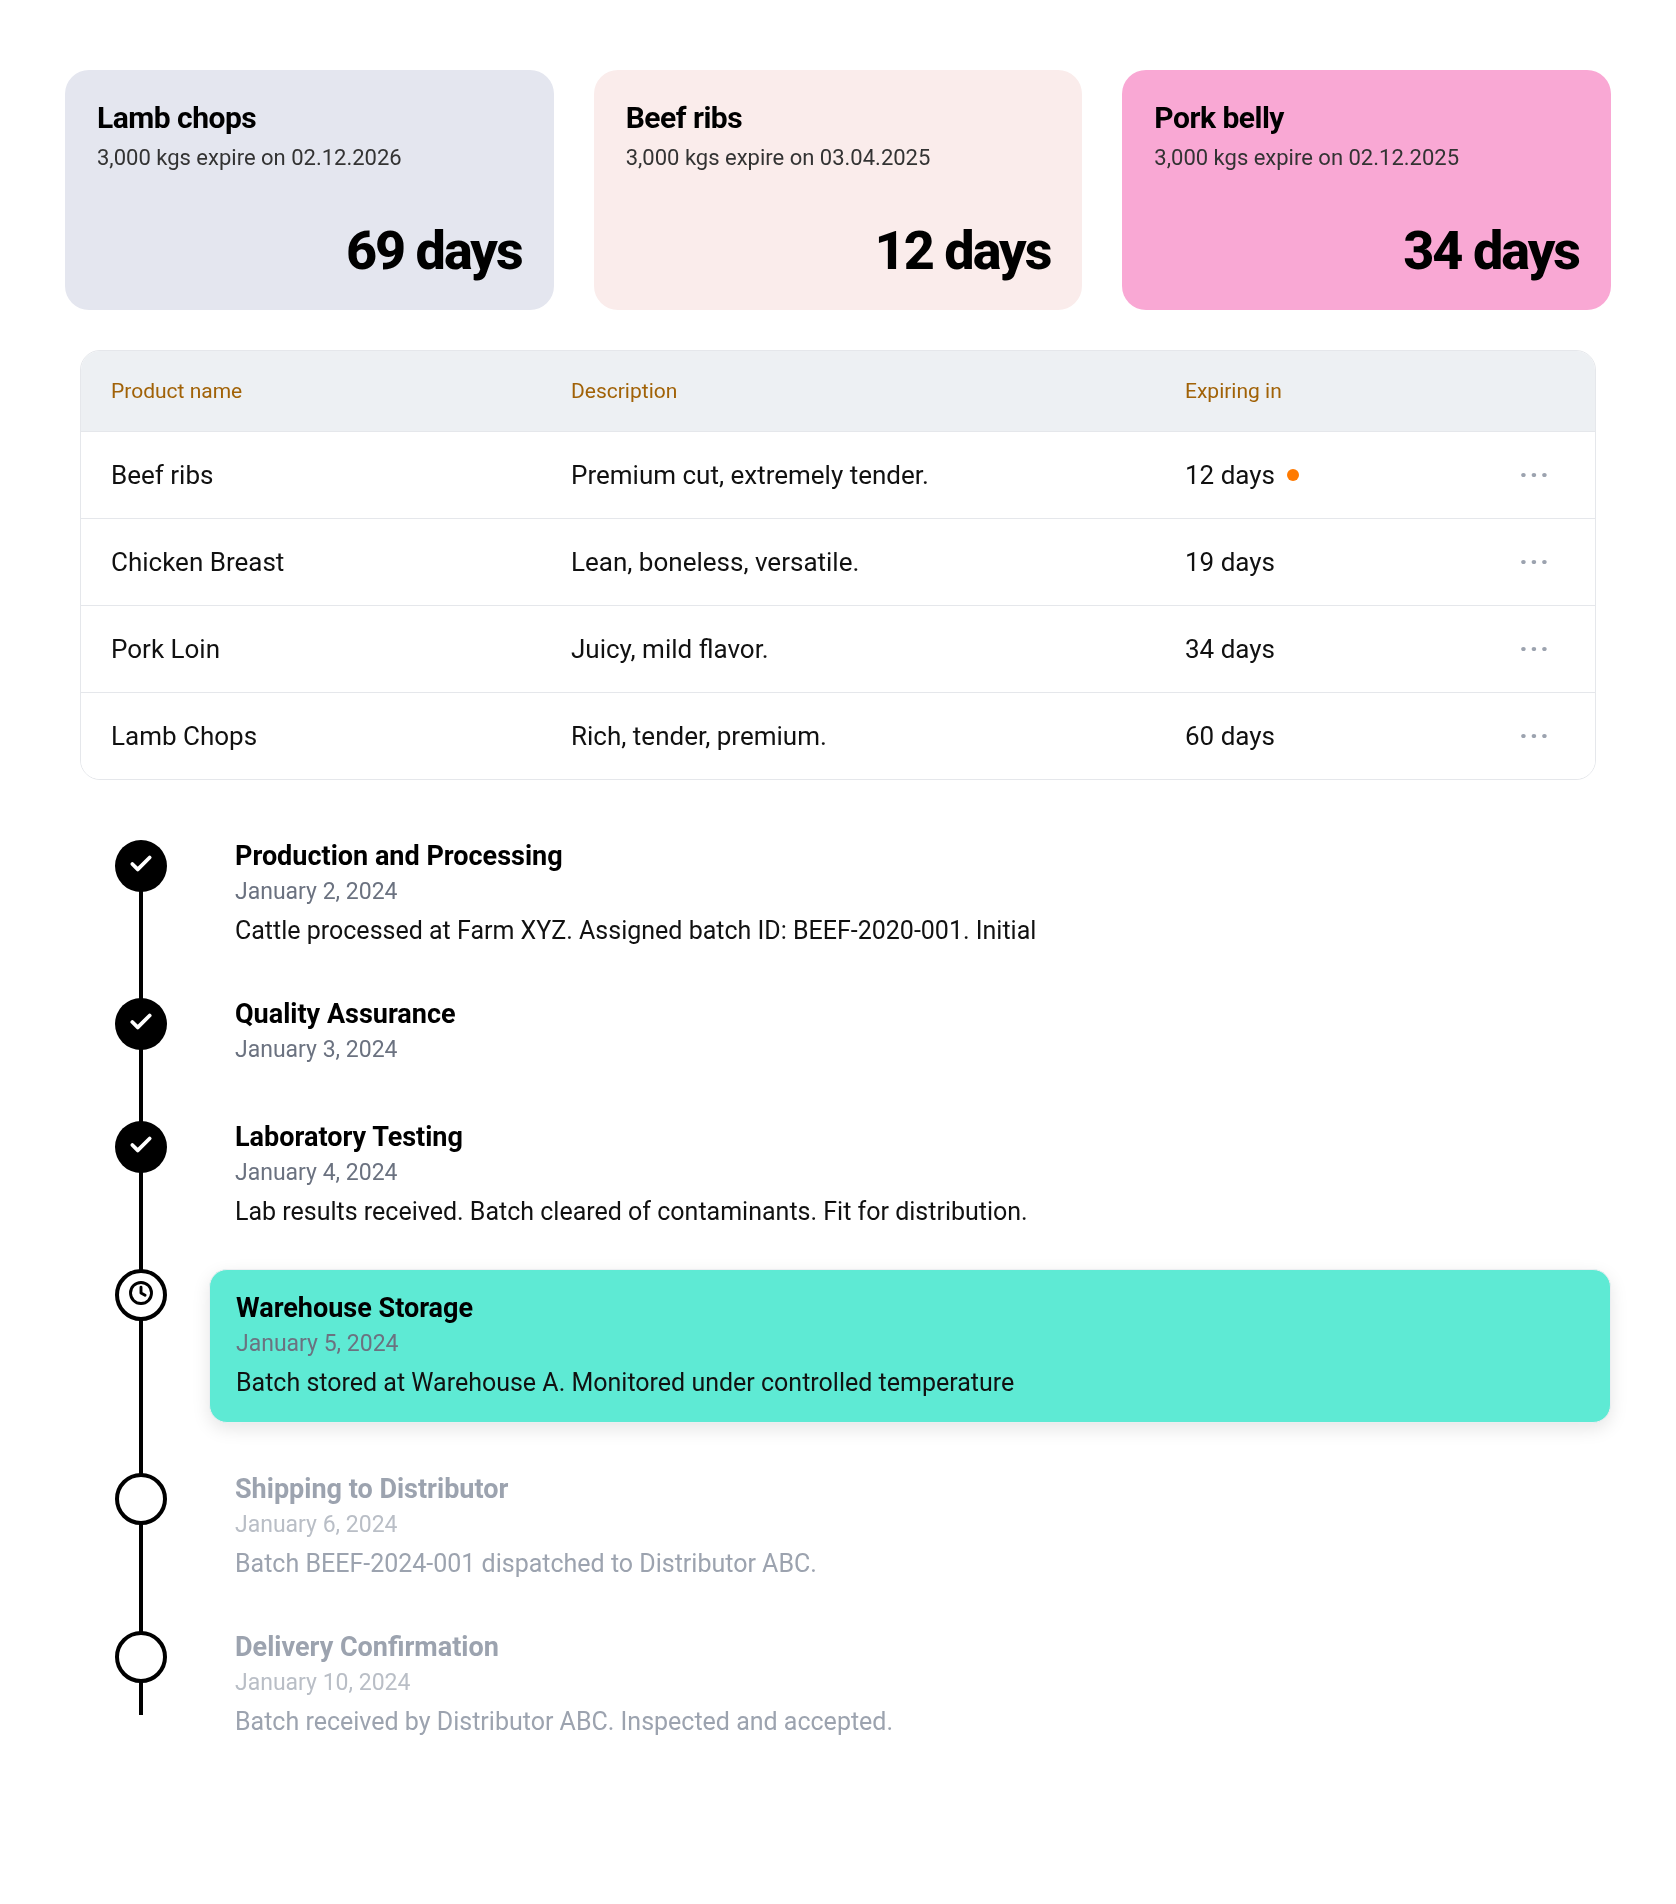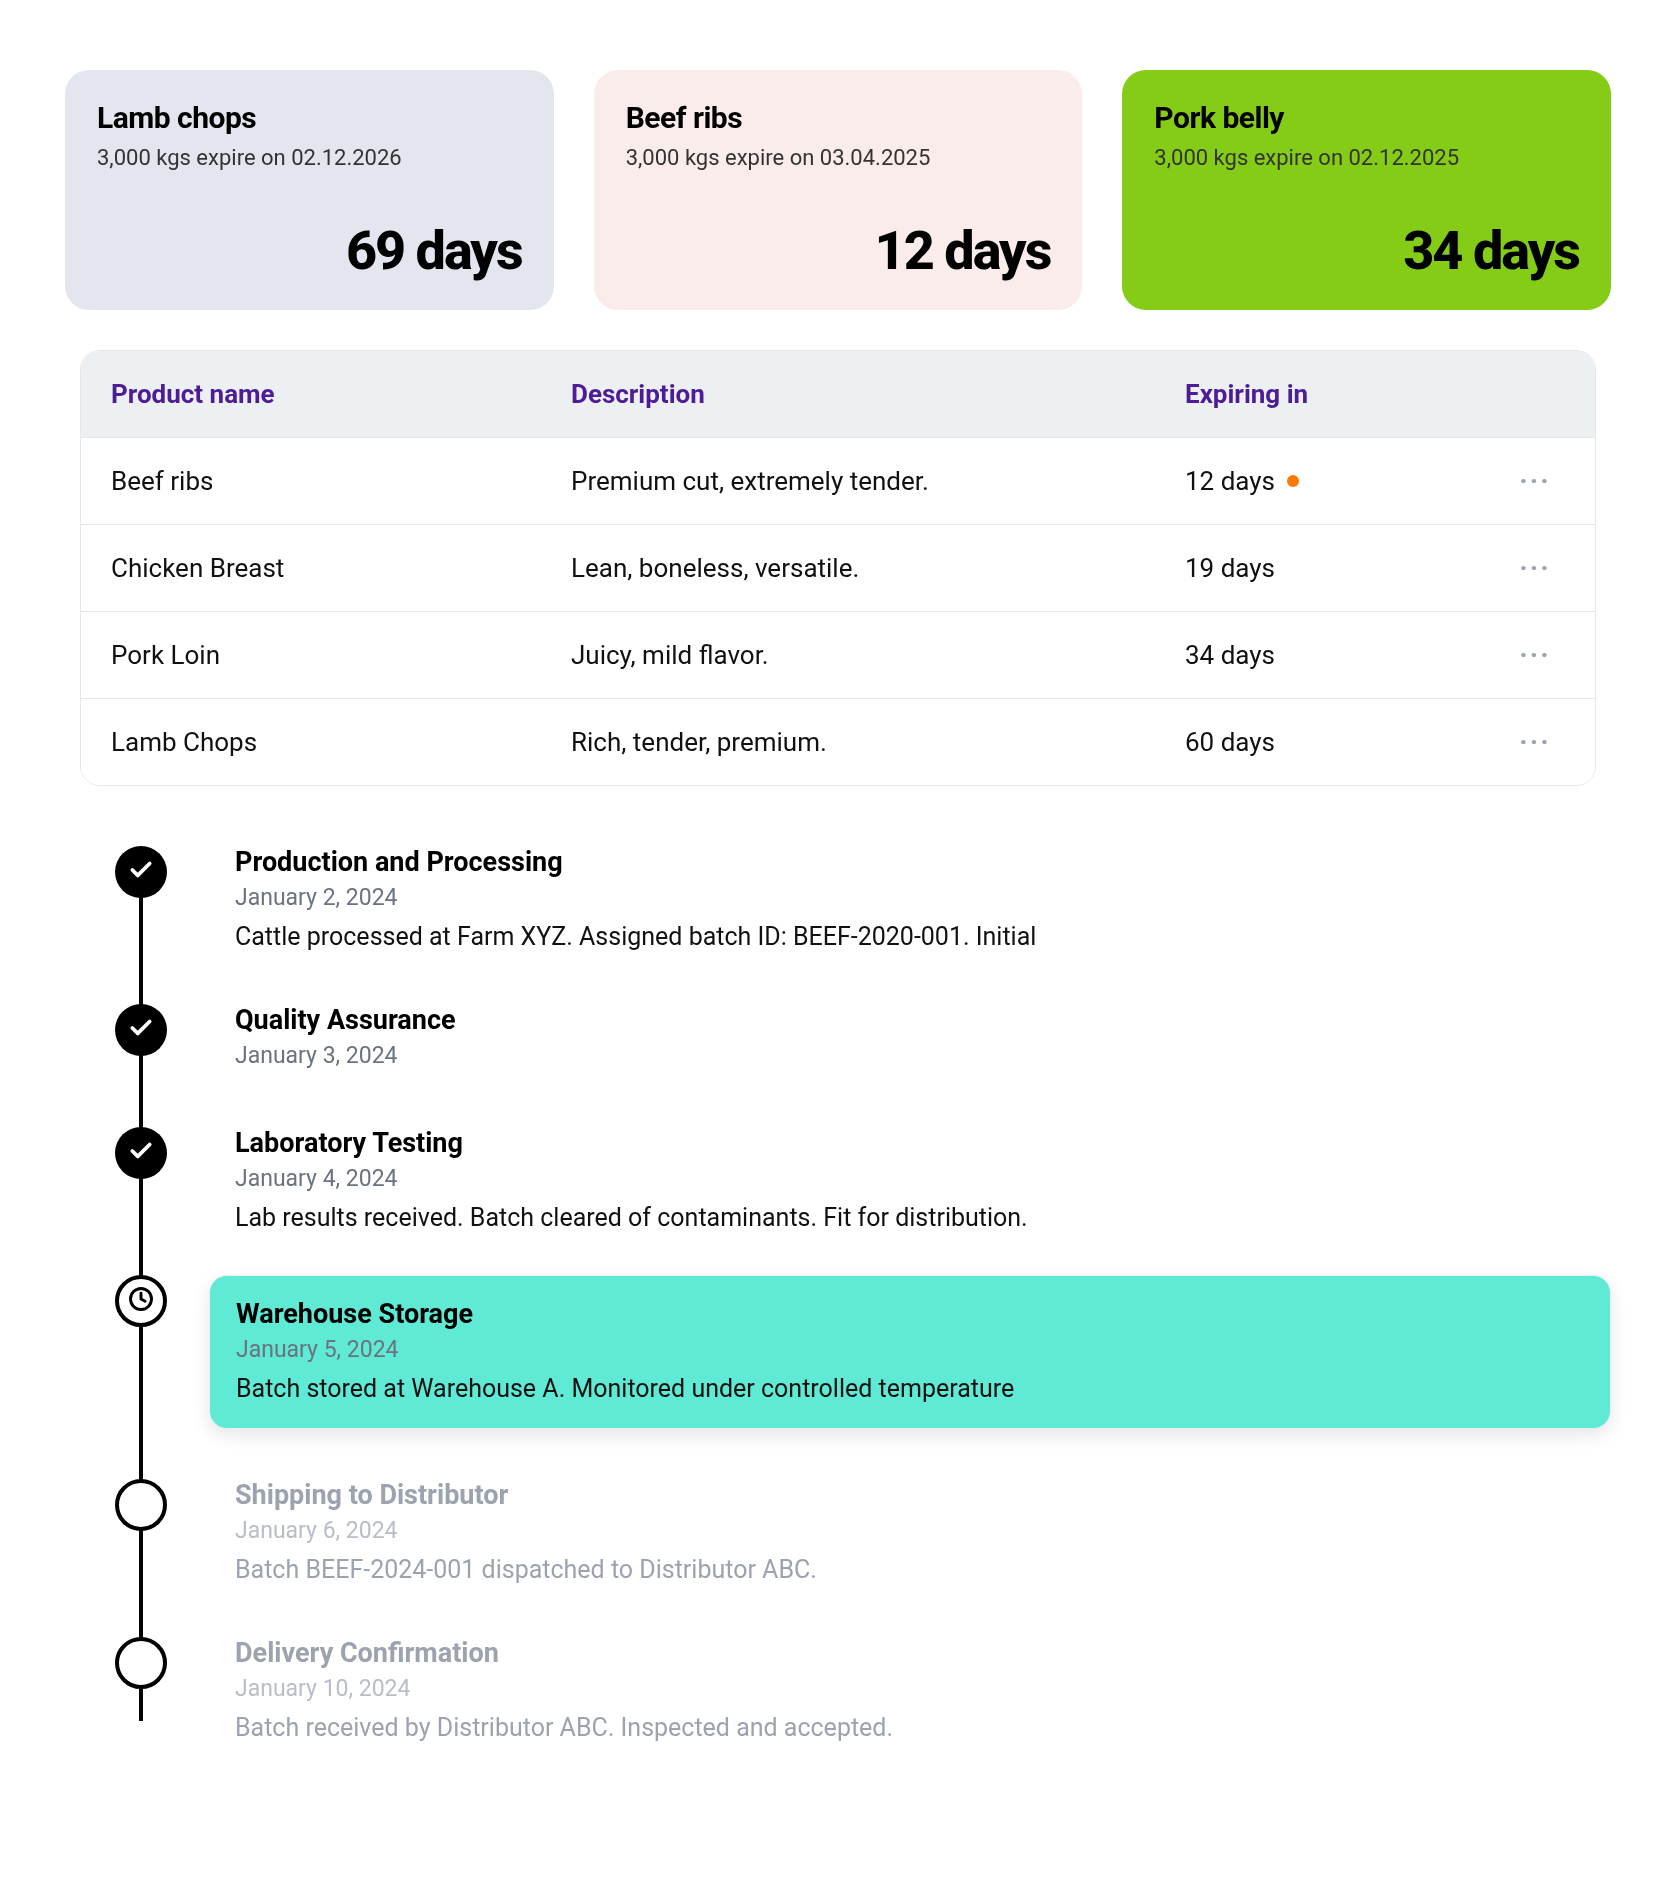--- a/index.html
+++ b/index.html
@@ -19,21 +19,21 @@
   .card {
     flex: 1;
     border-radius: 24px;
     padding: 30px 32px 28px 32px;
     display: flex;
     flex-direction: column;
     min-height: 240px;
   }
   .card-blue { background: #e4e6ef; }
   .card-pink { background: #faeceb; }
-  .card-cream { background: #84cc16; }
+  .card-cream { background: #f9a8d4; }
   .card-title {
     font-size: 30px;
     font-weight: 700;
     margin-bottom: 10px;
     letter-spacing: -0.5px;
   }
   .card-sub {
     font-size: 22px;
     color: #333;
   }
@@ -51,23 +51,23 @@
     border-radius: 20px;
     overflow: hidden;
     margin: 0 15px 60px 15px;
   }
   .thead {
     background: #edf0f3;
     display: flex;
     padding: 28px 30px;
   }
   .th {
-    font-size: 26px;
-    font-weight: 700;
-    color: #4c1d95;
+    font-size: 21px;
+    font-weight: 400;
+    color: #a16207;
   }
   .col1 { width: 460px; }
   .col2 { flex: 1; }
   .col3 { width: 320px; }
   .col4 { width: 60px; display:flex; align-items:center; justify-content:center; }
   .trow {
     display: flex;
     align-items: center;
     padding: 20px 30px;
     border-top: 1px solid #e5e7eb;

